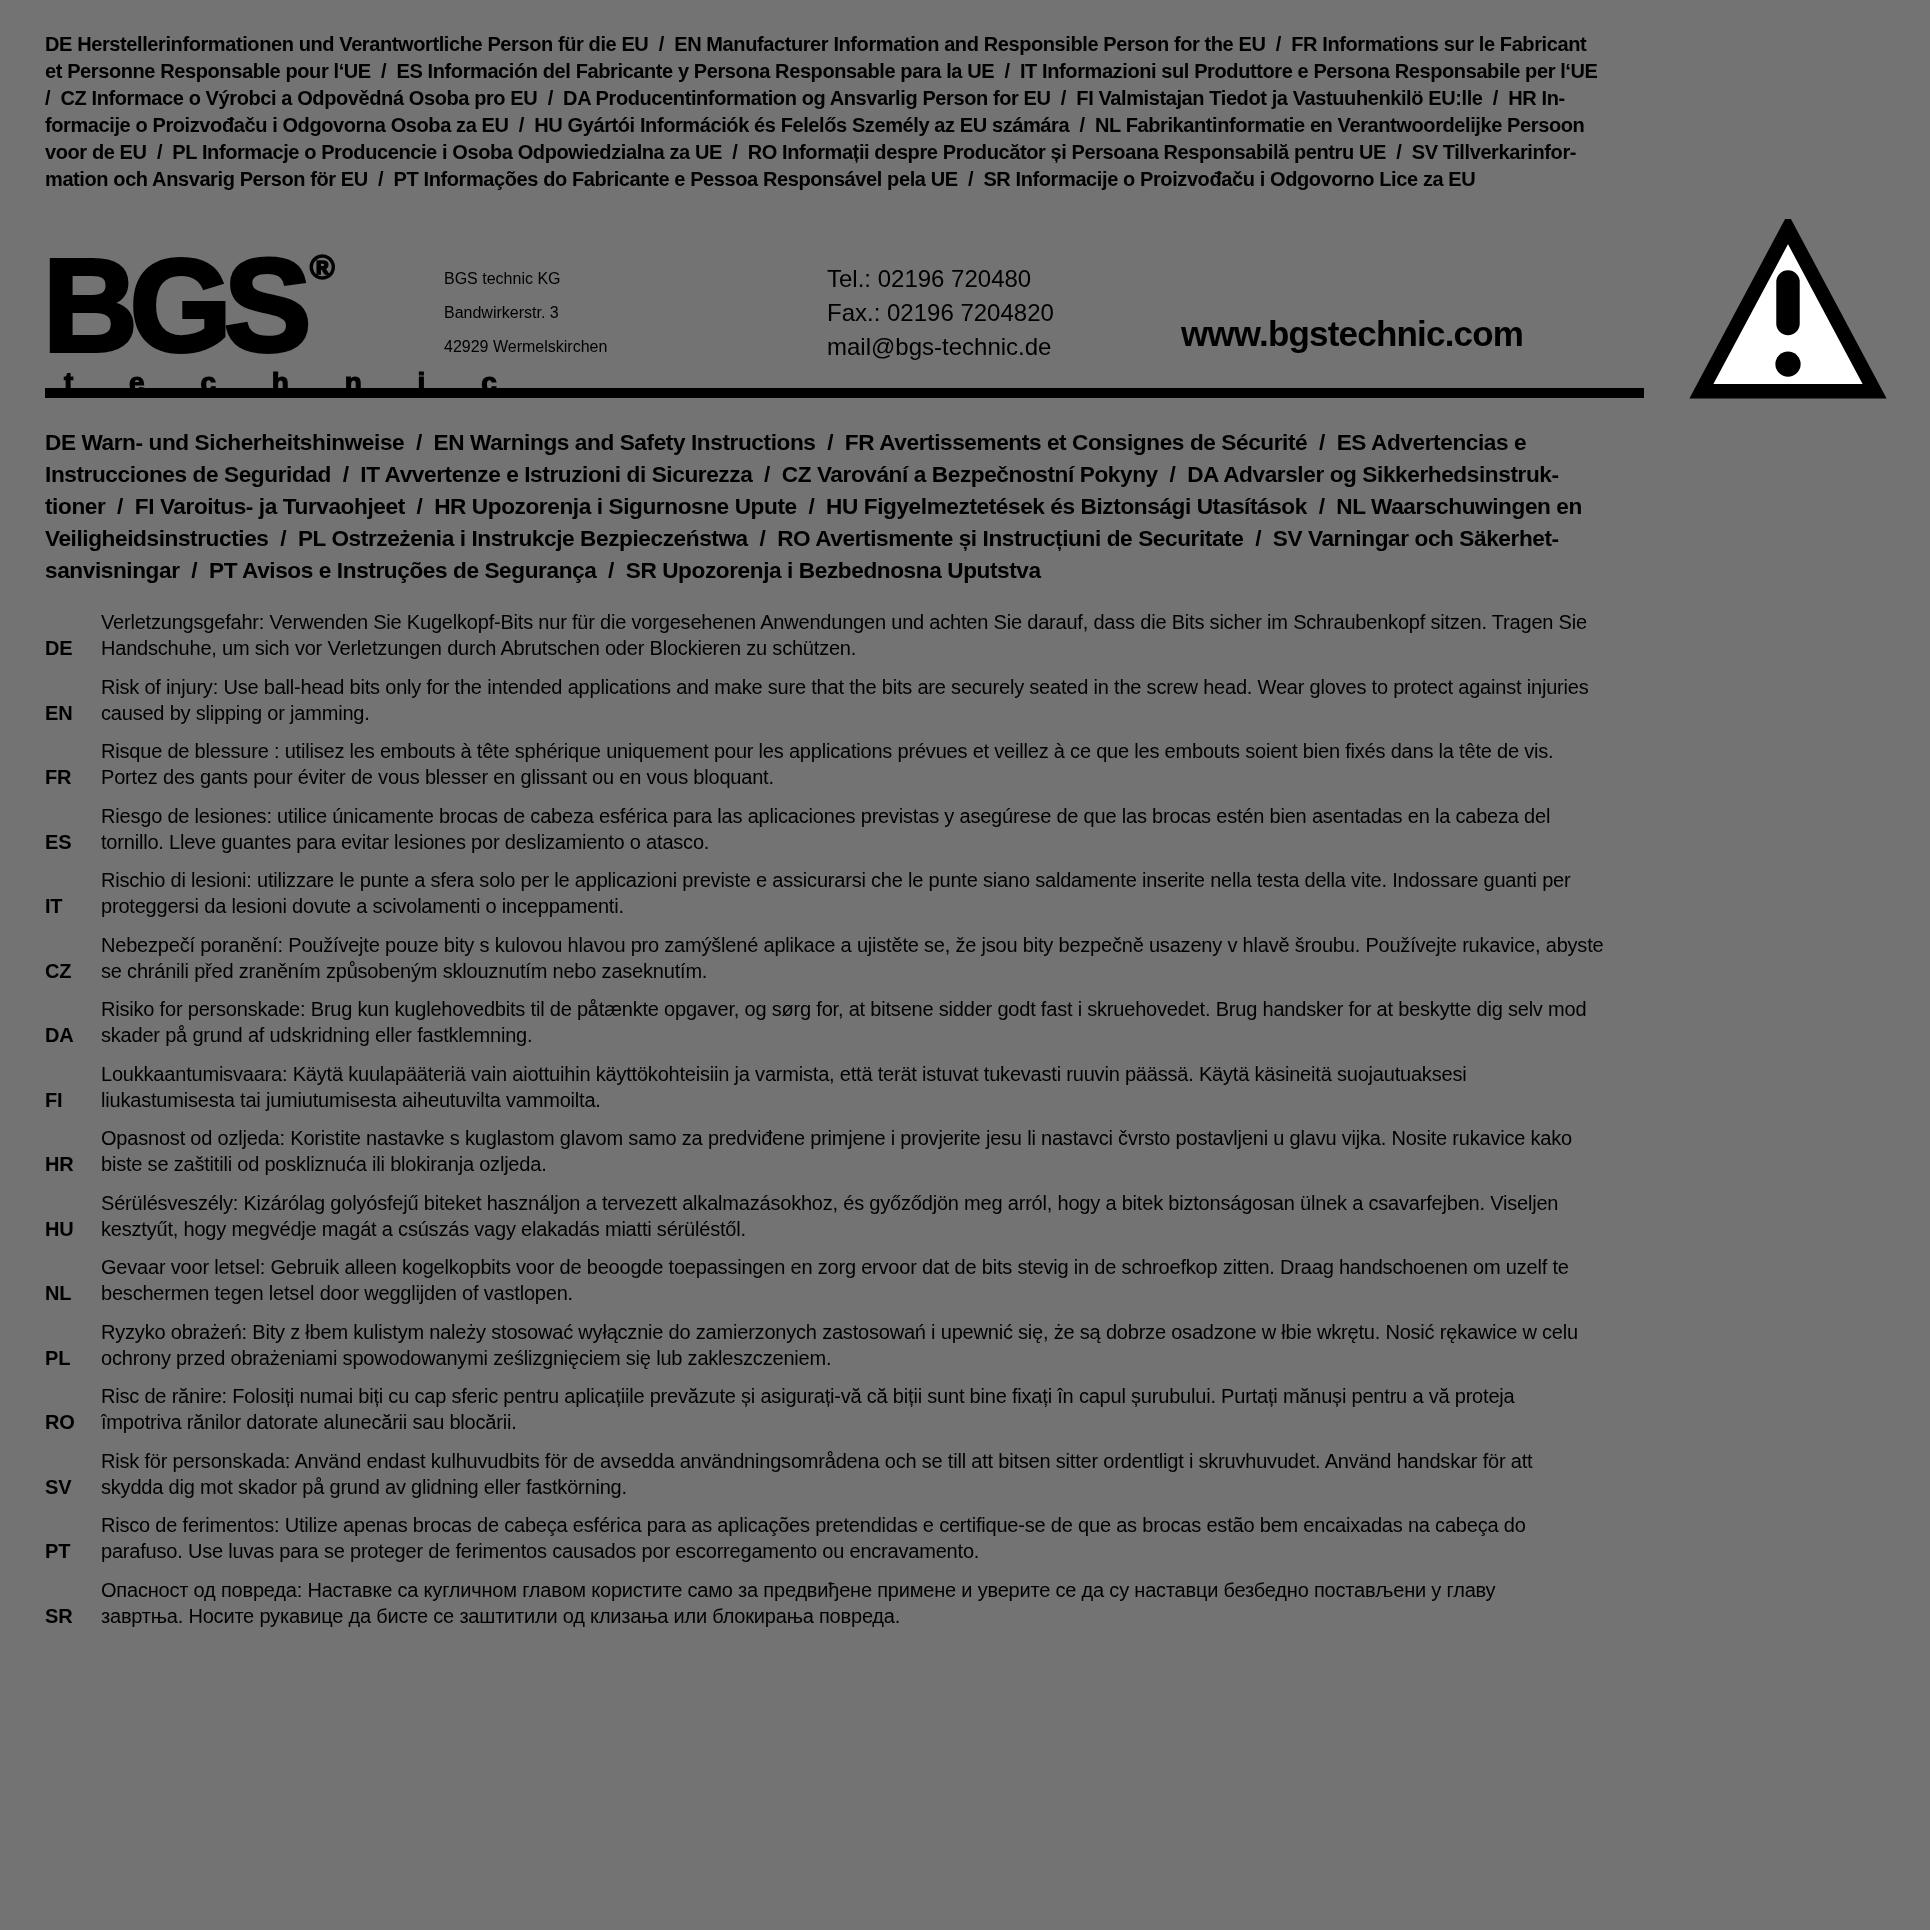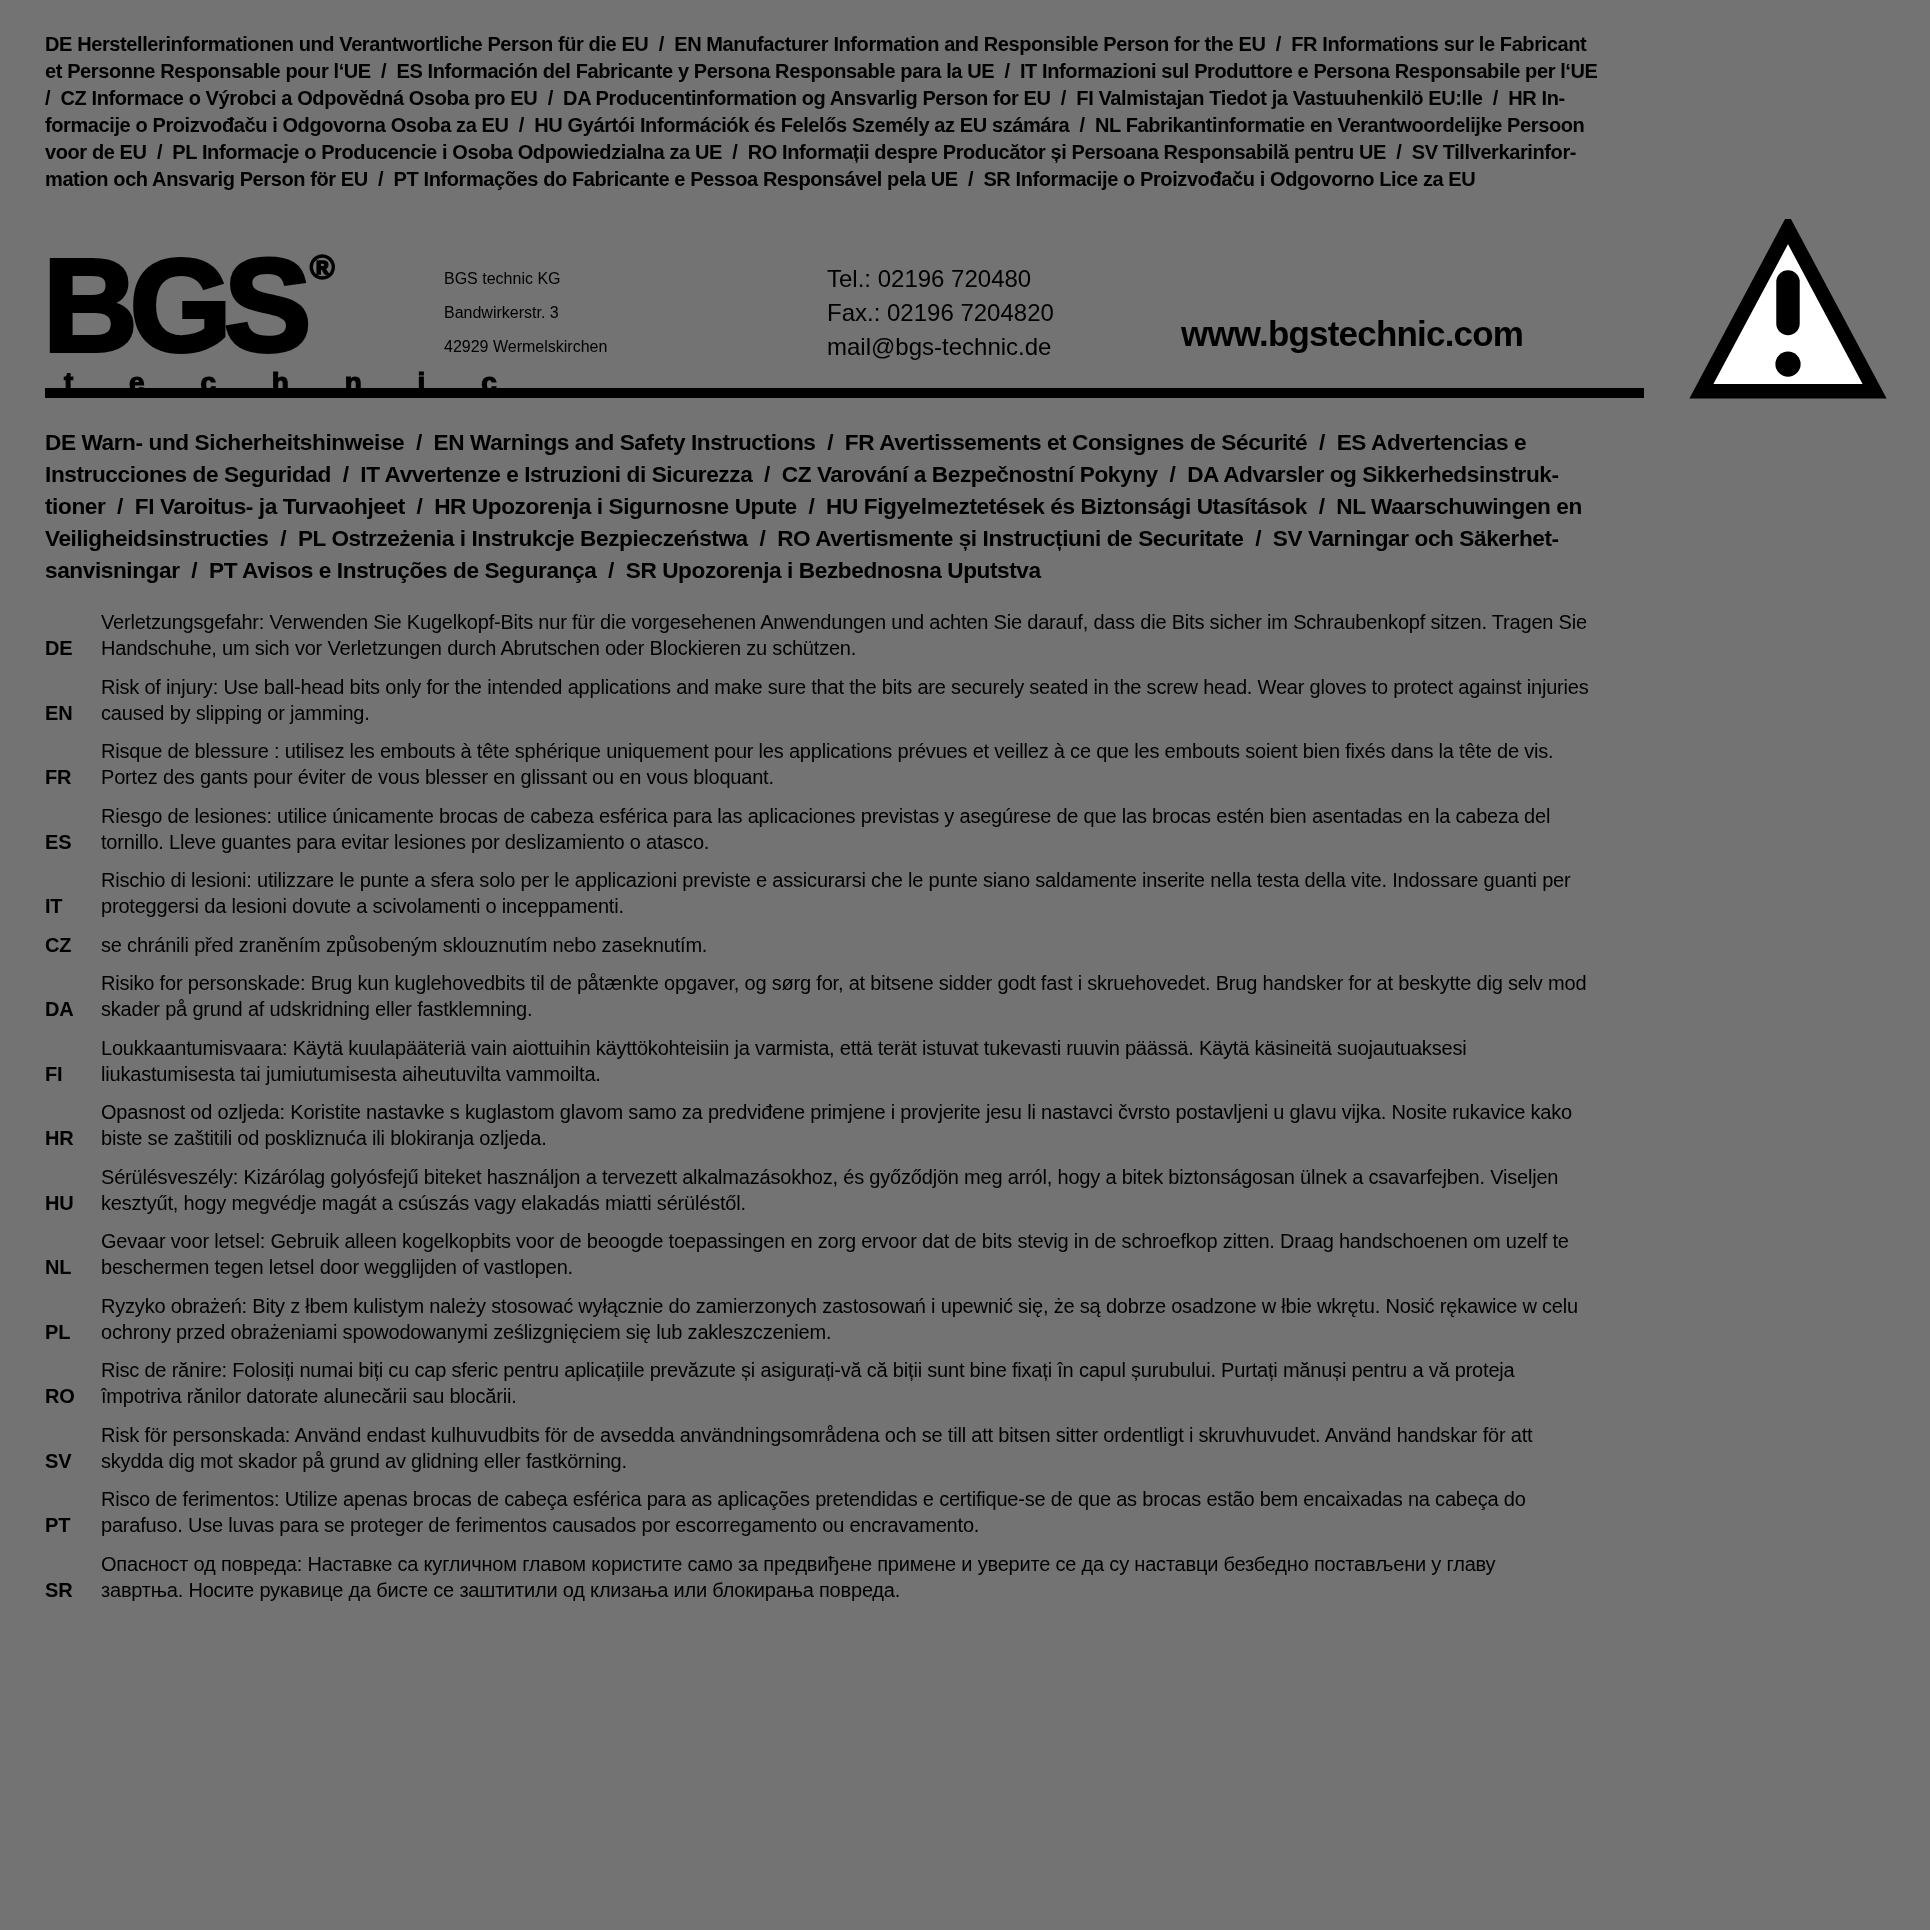--- a/index.html
+++ b/index.html
@@ -137,20 +137,21 @@
       <div class="code">IT</div>
       <div class="note-lines">
           <div>Rischio di lesioni: utilizzare le punte a sfera solo per le applicazioni previste e assicurarsi che le punte siano saldamente inserite nella testa della vite. Indossare guanti per</div>
           <div>proteggersi da lesioni dovute a scivolamenti o inceppamenti.</div>
         </div>
     </div>
 
     <div class="note">
       <div class="code">CZ</div>
       <div class="note-lines">
+          <div>Nebezpečí poranění: Používejte pouze bity s kulovou hlavou pro zamýšlené aplikace a ujistěte se, že jsou bity bezpečně usazeny v hlavě šroubu. Používejte rukavice, abyste</div>
           <div>se chránili před zraněním způsobeným sklouznutím nebo zaseknutím.</div>
         </div>
     </div>
 
     <div class="note">
       <div class="code">DA</div>
       <div class="note-lines">
           <div>Risiko for personskade: Brug kun kuglehovedbits til de påtænkte opgaver, og sørg for, at bitsene sidder godt fast i skruehovedet. Brug handsker for at beskytte dig selv mod</div>
           <div>skader på grund af udskridning eller fastklemning.</div>
         </div>

